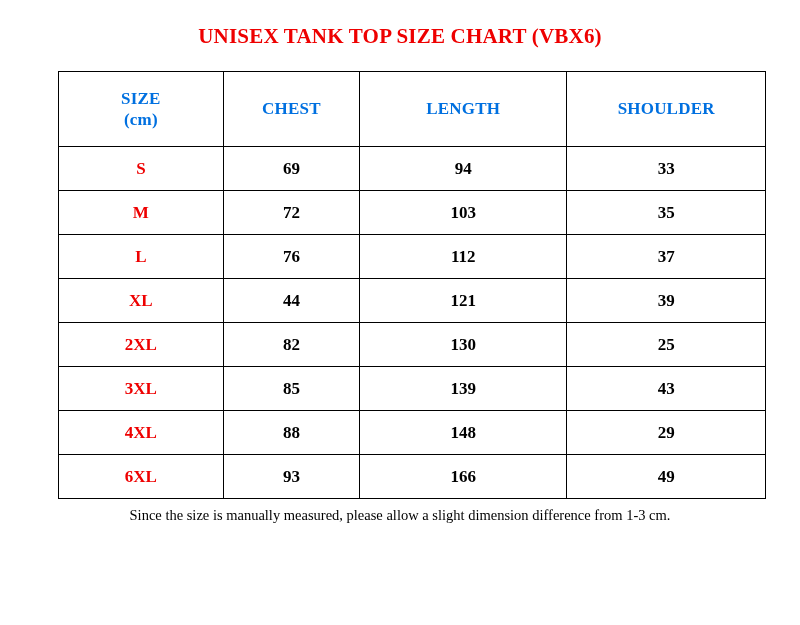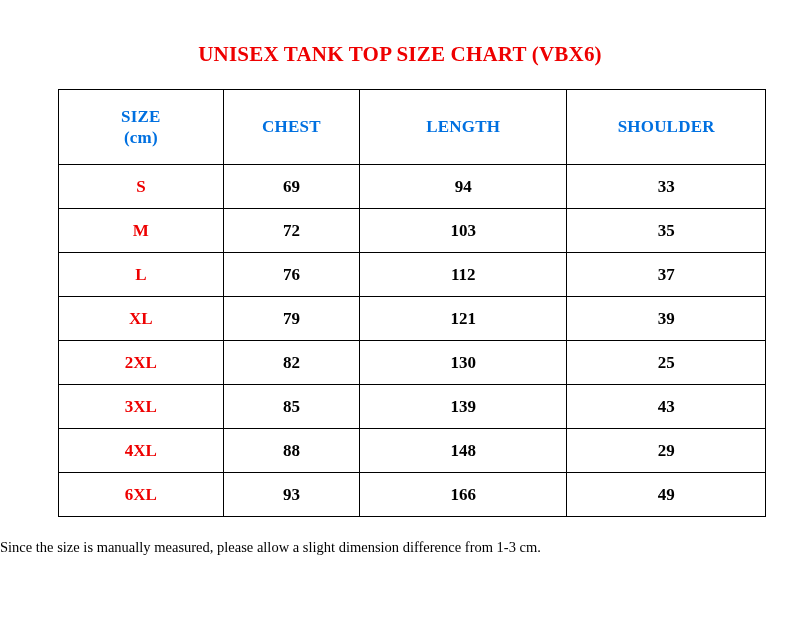--- a/index.html
+++ b/index.html
@@ -20,21 +20,21 @@
     height: 625px;
     box-sizing: border-box;
   }
   .chart-title {
     text-align: center;
     font-family: "Liberation Serif", serif;
     font-weight: bold;
     font-size: 21px;
     color: #ee0000;
     letter-spacing: 0.2px;
-    padding-top: 42px;
+    padding-top: 24px;
   }
   .table-wrap {
     margin: 22px auto 0 auto;
     width: 708px;
     padding-left: 24px;
   }
   table.size-chart {
     border-collapse: collapse;
     width: 100%;
     table-layout: fixed;
@@ -67,25 +67,25 @@
   }
   table.size-chart tbody td.value-cell {
     color: #000000;
     font-weight: bold;
   }
   col.c-size { width: 23.3%; }
   col.c-chest { width: 19.3%; }
   col.c-length { width: 29.3%; }
   col.c-shoulder { width: 28.1%; }
   .footnote {
-    text-align: left;
+    text-align: center;
     font-family: "Liberation Serif", serif;
     font-size: 14.5px;
     color: #000000;
-    margin-top: 22px;
+    margin-top: 8px;
   }
 </style>
 </head>
 <body>
 
 <div class="page">
 
   <div class="chart-title">UNISEX TANK TOP SIZE CHART (VBX6)</div>
 
   <div class="table-wrap">
@@ -121,21 +121,21 @@
           <td class="value-cell">35</td>
         </tr>
         <tr>
           <td class="size-cell">L</td>
           <td class="value-cell">76</td>
           <td class="value-cell">112</td>
           <td class="value-cell">37</td>
         </tr>
         <tr>
           <td class="size-cell">XL</td>
-          <td class="value-cell">79</td>
+          <td class="value-cell">44</td>
           <td class="value-cell">121</td>
           <td class="value-cell">39</td>
         </tr>
         <tr>
           <td class="size-cell">2XL</td>
           <td class="value-cell">82</td>
           <td class="value-cell">130</td>
           <td class="value-cell">25</td>
         </tr>
         <tr>

